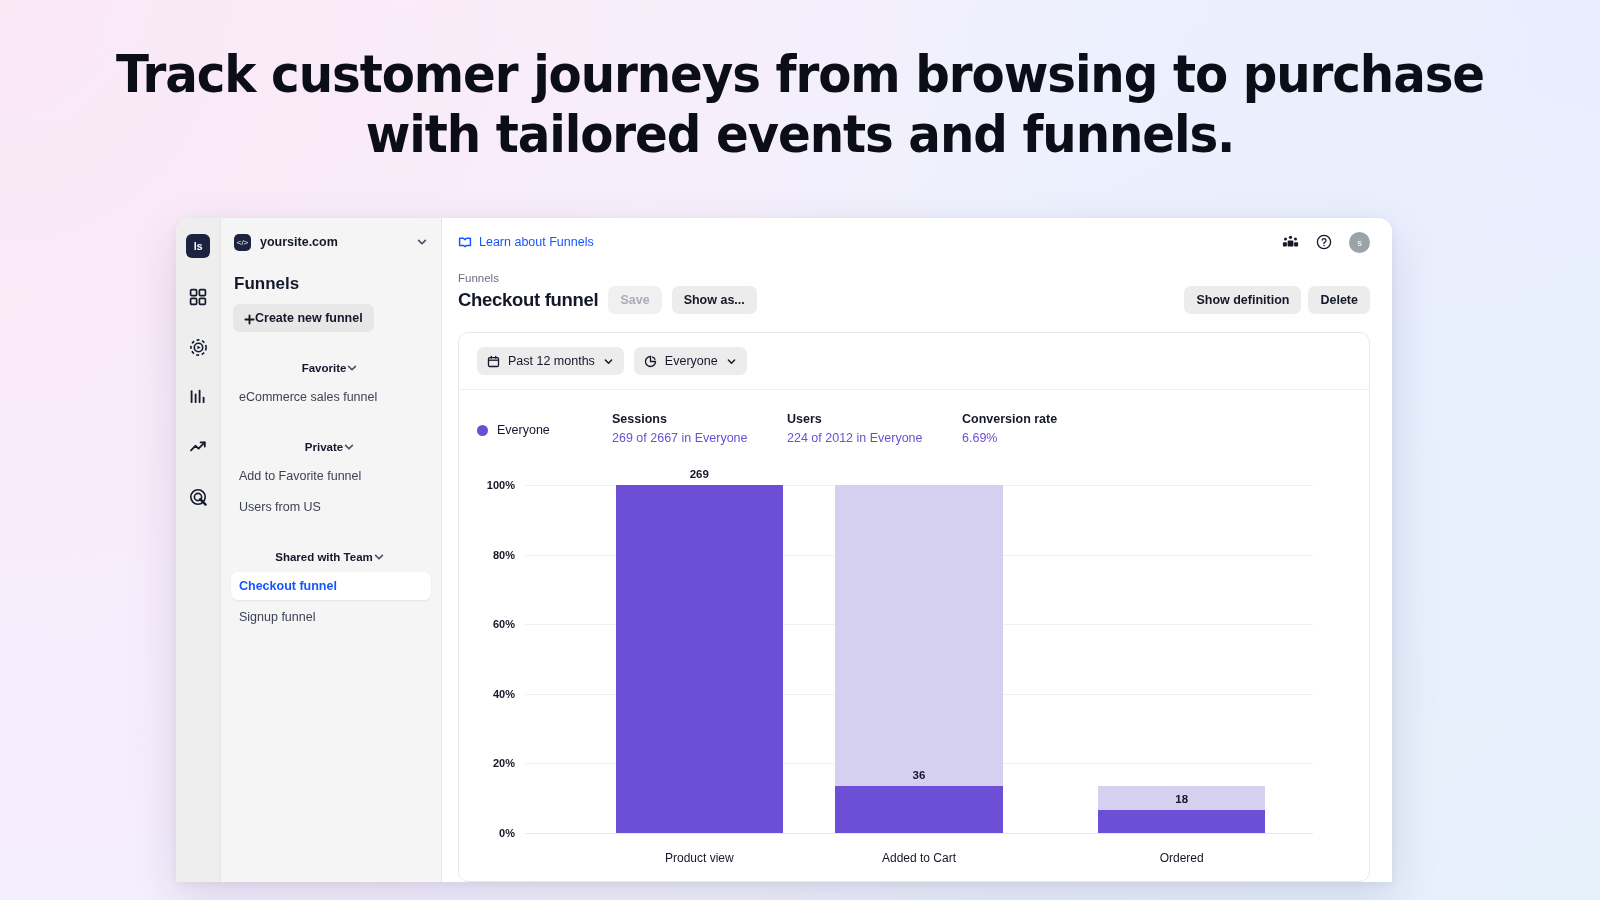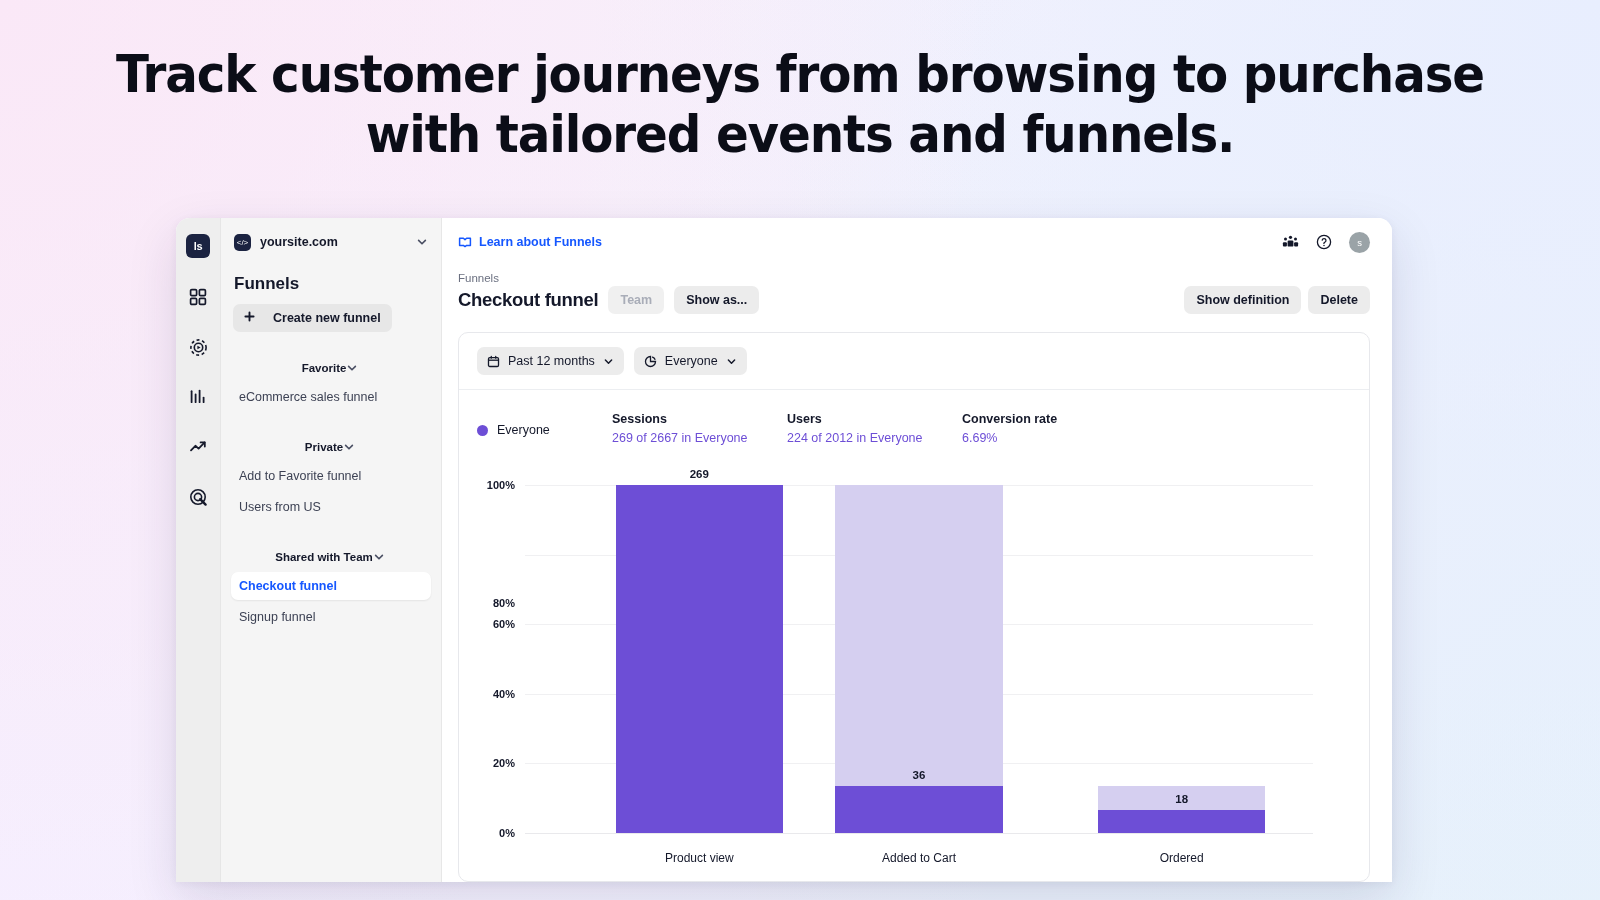--- a/index.html
+++ b/index.html
@@ -114,22 +114,22 @@
     align-items: center;
   }
   .nav-title {
     font-size: 17px;
     font-weight: bold;
     color: #14182a;
     padding: 8px 3px 10px;
   }
   .create-btn {
     display: inline-flex;
-    align-items: flex-start;
-    gap: 18px;
+    align-items: flex-end;
+    gap: 0;
     background: #e7e7e7;
     border: 0;
     border-radius: 7px;
     padding: 7px 11px;
     font-size: 12.5px;
     font-weight: bold;
     color: #14182a;
     font-family: inherit;
     cursor: pointer;
     margin-left: 2px;
@@ -177,21 +177,20 @@
     height: 48px;
     padding: 0 22px 0 16px;
   }
   .learn {
     display: flex;
     align-items: center;
     gap: 7px;
     color: #1557ff;
     font-size: 12.5px;
     cursor: pointer;
-    font-weight: bold;
   }
   .topbar-spacer { flex: 1; }
   .topbar-icons {
     display: flex;
     align-items: center;
     gap: 17px;
   }
   .ticon { color: #14182a; display:flex; cursor: pointer; }
   .avatar {
     width: 21px; height: 21px;
@@ -505,21 +504,21 @@
         </span>
         <span class="avatar">s</span>
       </div>
     </div>
 
     <div class="titlebar">
       <div class="crumbwrap">
         <div class="crumb">Funnels</div>
         <div class="title-row">
           <span class="page-title">Checkout funnel</span>
-          <button class="btn disabled">Team</button>
+          <button class="btn disabled">Save</button>
           <button class="btn">Show as...</button>
         </div>
       </div>
       <div class="title-spacer"></div>
       <div class="right-btns">
         <button class="btn">Show definition</button>
         <button class="btn">Delete</button>
       </div>
     </div>
 
@@ -566,21 +565,21 @@
           <div class="stat-label">Conversion rate</div>
           <div class="stat-value">6.69%</div>
         </div>
       </div>
 
       <div class="chart-wrap">
         <div class="plot" id="plot">
             <div class="gridline" style="top: 0%;"></div>
             <div class="ytick" style="top: 0%;">100%</div>
             <div class="gridline" style="top: 20%;"></div>
-            <div class="ytick" style="top: 20%; margin-top: 48px;">80%</div>
+            <div class="ytick" style="top: 20%;">80%</div>
             <div class="gridline" style="top: 40%;"></div>
             <div class="ytick" style="top: 40%;">60%</div>
             <div class="gridline" style="top: 60%;"></div>
             <div class="ytick" style="top: 60%;">40%</div>
             <div class="gridline" style="top: 80%;"></div>
             <div class="ytick" style="top: 80%;">20%</div>
             <div class="gridline zero" style="top: 100%;"></div>
             <div class="ytick" style="top: 100%;">0%</div>
             <div class="bar-slot" style="left: 6.06667%; width: 21.2%; margin-left: 43px;">
               <div class="bar-solid" style="height: 100%;"></div>

